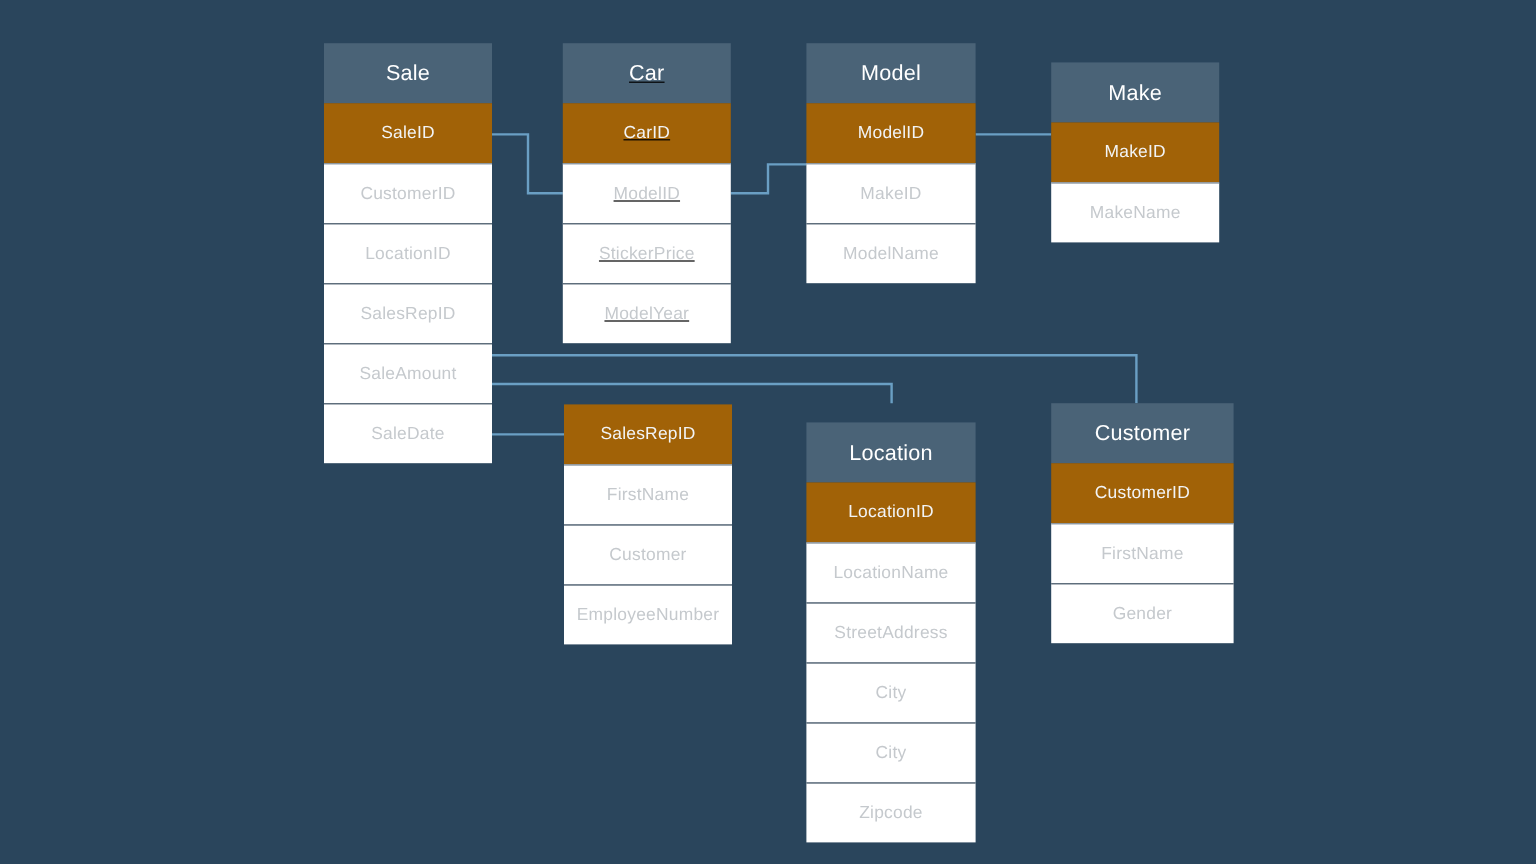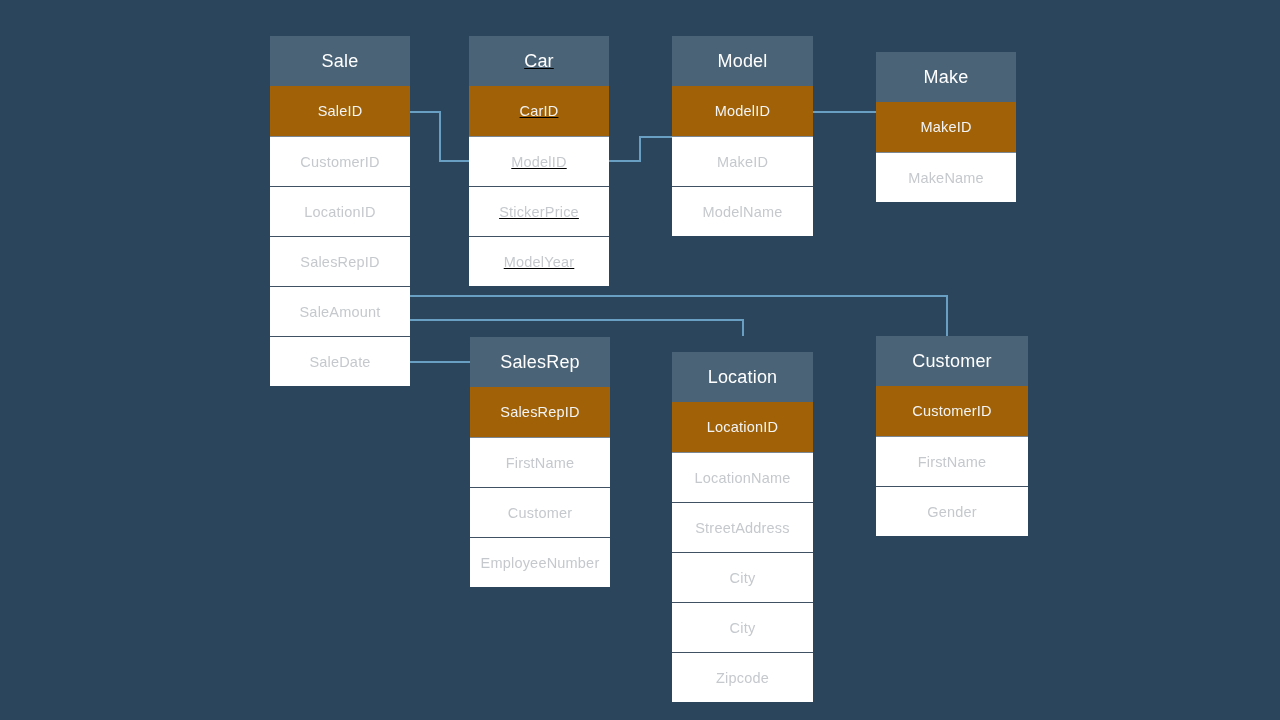--- a/index.html
+++ b/index.html
@@ -104,21 +104,20 @@
         <div class="field pk">ModelID</div>
         <div class="field">MakeID</div>
         <div class="field">ModelName</div>
       </div>
       <div class="entity" style="left: 876px; top: 52px; width: 140px;">
         <div class="entity-header">Make</div>
         <div class="field pk">MakeID</div>
         <div class="field">MakeName</div>
       </div>
       <div class="entity" style="left: 470px; top: 337px; width: 140px;">
-        <div class="entity-header">SalesRep</div>
         <div class="field pk">SalesRepID</div>
         <div class="field">FirstName</div>
         <div class="field">Customer</div>
         <div class="field">EmployeeNumber</div>
       </div>
       <div class="entity" style="left: 672px; top: 336px; width: 141px; margin-top: 16px;">
         <div class="entity-header">Location</div>
         <div class="field pk">LocationID</div>
         <div class="field">LocationName</div>
         <div class="field">StreetAddress</div>

